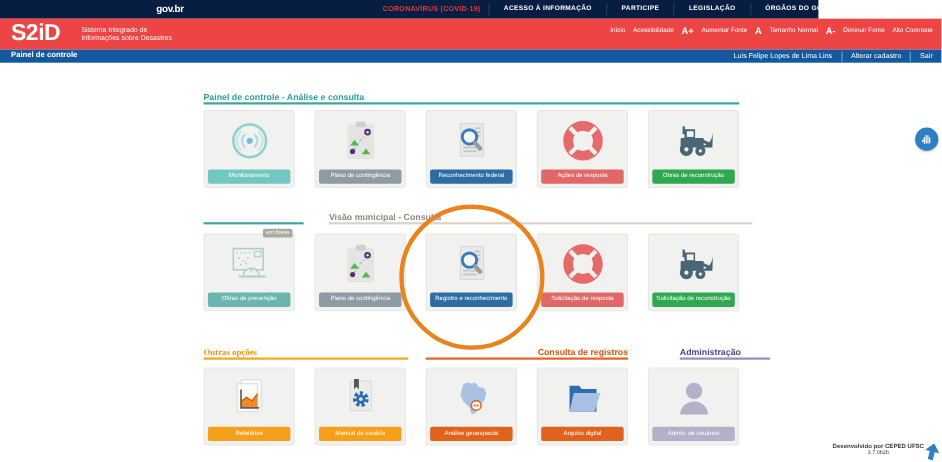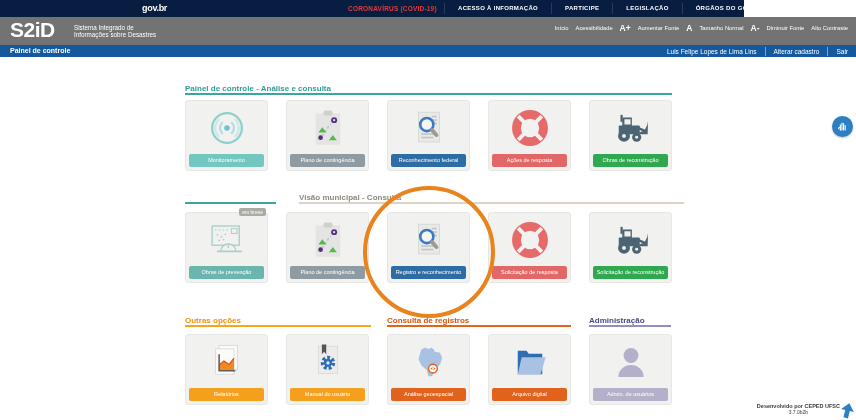--- a/index.html
+++ b/index.html
@@ -7,38 +7,38 @@
        font-family:"Liberation Sans",sans-serif;-webkit-font-smoothing:antialiased;}
   
   .govbar{position:absolute;left:0;top:0;width:744px;height:17px;background:#071d41;}
   .gov-brand{position:absolute;left:142px;top:3px;color:#ffffff;font-size:9px;font-weight:bold;letter-spacing:-0.3px;}
   .gov-covid{position:absolute;left:348px;top:5px;color:#e23b3b;font-size:6.5px;font-weight:bold;letter-spacing:.2px;cursor:pointer;}
   .gov-links{position:absolute;left:444px;top:0;height:17px;display:flex;align-items:center;}
   .gov-link{color:#ffffff;font-size:6px;font-weight:bold;letter-spacing:.3px;padding:0 13px;
             border-left:1px solid rgba(255,255,255,.14);height:11px;line-height:11px;cursor:pointer;white-space:nowrap;}
   .gov-caret{font-size:6px;color:#ffffff;margin-left:3px;}
   
-  .header{position:absolute;left:0;top:17px;width:856px;height:28px;background:#737373;}
+  .header{position:absolute;left:0;top:17px;width:856px;height:28px;background:#ef4444;}
   .logo{position:absolute;left:10px;top:1px;color:#fff;font-size:21px;font-weight:bold;letter-spacing:-.5px;cursor:pointer;}
   .logo-sub{position:absolute;left:74px;top:7px;color:#fff;font-size:6.3px;line-height:7px;}
   .acc-links{position:absolute;right:8px;top:6px;display:flex;align-items:center;gap:7px;color:#fff;}
   .acc-item{font-size:5.8px;cursor:pointer;white-space:nowrap;}
   .acc-sym{font-size:8.5px;font-weight:bold;cursor:pointer;}
   
   .subheader{position:absolute;left:0;top:45px;width:856px;height:12px;background:#14599e;}
   .breadcrumb{position:absolute;left:10px;top:2px;color:#fff;font-size:7px;font-weight:bold;}
   .user-area{position:absolute;right:8px;top:0;height:12px;display:flex;align-items:center;gap:8px;color:#fff;font-size:6.5px;}
   .user-sep{width:1px;height:9px;background:rgba(255,255,255,.45);}
   .user-link{cursor:pointer;white-space:nowrap;}
   
   .section-title{position:absolute;font-size:8px;font-weight:bold;padding-bottom:0;box-sizing:border-box;}
   .st-teal{color:#2f9e99;border-bottom:2px solid #3aa79f;}
   .st-gray{color:#8b8b80;border-bottom:2px solid #dcd3c6;margin-left:13px;}
   .st-orange{color:#f0930a;border-bottom:2px solid #f5a51f;}
-  .st-dorange{color:#e05206;border-bottom:2px solid #e4641c;}
+  .st-dorange{color:#e05206;border-bottom:2px solid #e4641c;text-align:right;}
   .st-purple{color:#4a4a85;border-bottom:2px solid #8f8fc0;}
   .stub-line{position:absolute;border-top:2px solid #3aa79f;}
   
   .cards-row{position:absolute;display:flex;gap:18px;}
   .card{position:relative;width:83px;height:71px;background:#f1f1ef;border:1px solid #e7e7e4;border-radius:3px;
         box-sizing:border-box;display:flex;flex-direction:column;cursor:pointer;}
   .card-icon{flex:1;display:flex;align-items:center;justify-content:center;overflow:hidden;}
   .card-label{margin:0 3px 3px;height:13px;line-height:13px;text-align:center;color:#fff;font-size:5.5px;
               border-radius:2px;white-space:nowrap;overflow:hidden;}
   .lbl-teal{background:#72c7c0;} .lbl-teal2{background:#6ab5ad;}
@@ -102,23 +102,23 @@
     <span class="user-sep"></span>
     <span class="user-link">Alterar cadastro</span>
     <span class="user-sep"></span>
     <span class="user-link">Sair</span>
   </div>
 </div>
 
 <div class="section-title st-teal" style="left:185px;top:84px;width:487px;">Painel de controle - Análise e consulta</div>
 <div class="stub-line" style="left:185px;top:202px;width:91px;"></div>
 <div class="section-title st-gray" style="left:286px;top:193px;width:385px;">Visão municipal - Consulta</div>
-<div class="section-title st-orange" style="left:185px;top:316px;width:186px;">Outras opções</div>
+<div class="section-title st-orange" style="left:185px;top:316px;width:186px;font-family:Liberation Serif, serif;">Outras opções</div>
 <div class="section-title st-dorange" style="left:387px;top:316px;width:184px;">Consulta de registros</div>
-<div class="section-title st-purple" style="left:589px;top:316px;width:82px;">Administração</div>
+<div class="section-title st-purple" style="left:618px;top:316px;width:82px;">Administração</div>
 
 <div class="cards-row" style="left:185px;top:100px;">
 
   <div class="card">
     <div class="card-icon">
       <svg viewBox="0 0 48 48" width="44" height="42">
         <circle cx="24" cy="24" r="17" fill="none" stroke="#8ed1cb" stroke-width="2.6"></circle>
         <circle cx="24" cy="24" r="3.2" fill="#6fc3d8"></circle>
         <path d="M18.5 18 A8.5 8.5 0 0 0 18.5 30" fill="none" stroke="#aedde2" stroke-width="2.4" stroke-linecap="round"></path>
         <path d="M29.5 18 A8.5 8.5 0 0 1 29.5 30" fill="none" stroke="#aedde2" stroke-width="2.4" stroke-linecap="round"></path>

